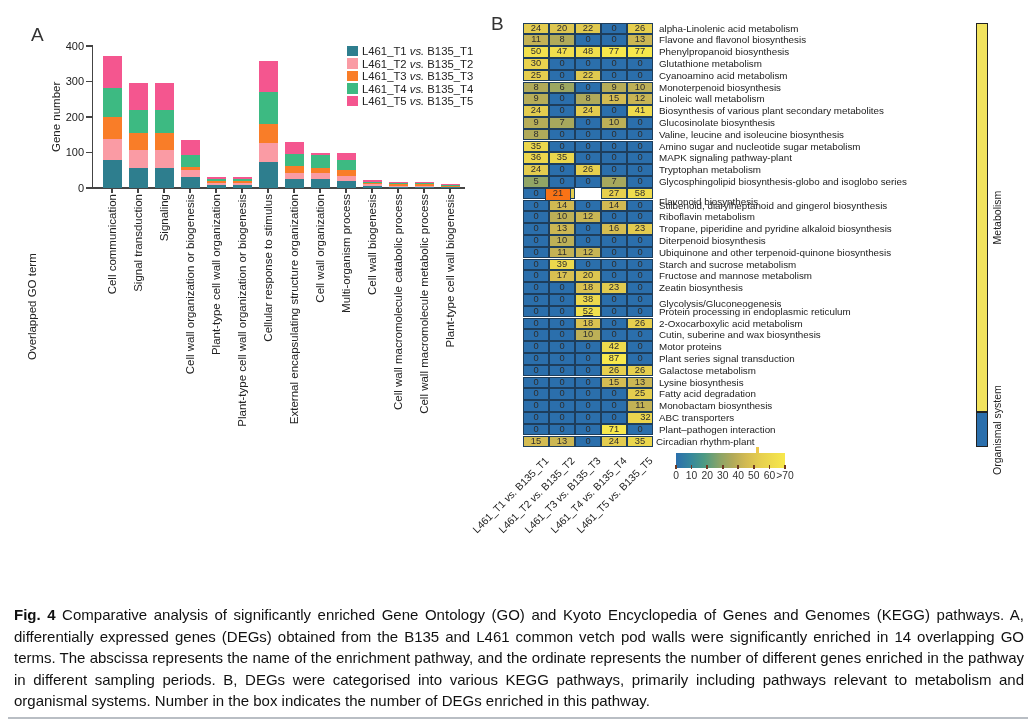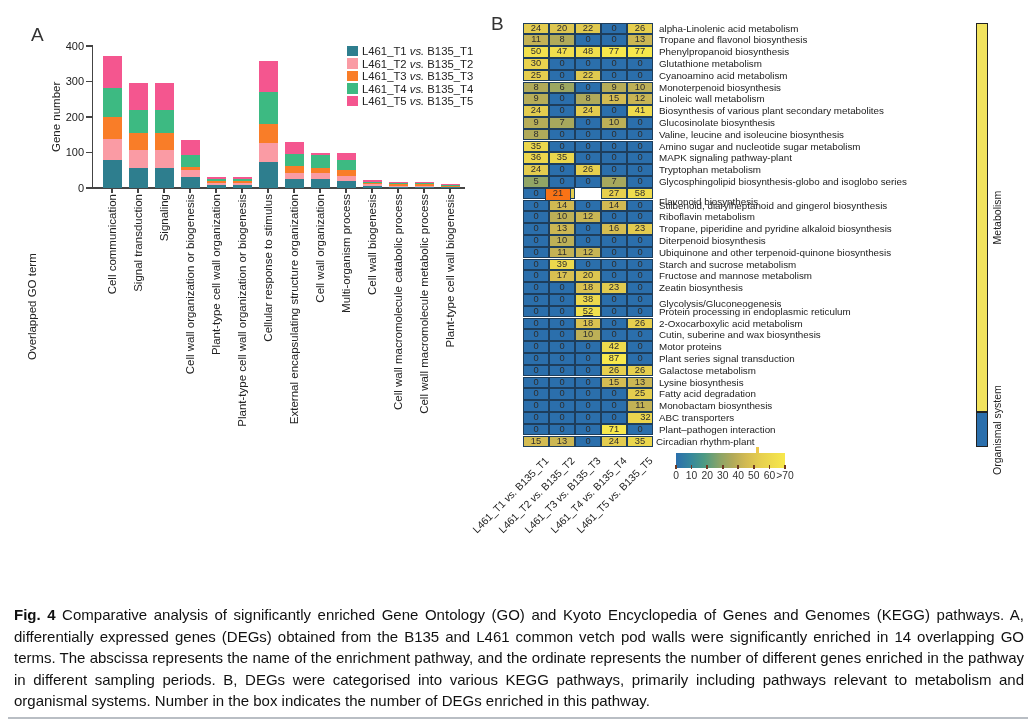--- a/index.html
+++ b/index.html
@@ -353,21 +353,21 @@
       <div class="hcell" style="left: 549px; top: 423.7px; width: 26px; height: 11.8px; background: rgb(43, 111, 172); line-height: 9.8px;">0</div>
       <div class="hcell" style="left: 575px; top: 423.7px; width: 26px; height: 11.8px; background: rgb(43, 111, 172); line-height: 9.8px;">0</div>
       <div class="hcell" style="left: 601px; top: 423.7px; width: 26px; height: 11.8px; background: rgb(247, 232, 76); line-height: 9.8px;">71</div>
       <div class="hcell" style="left: 627px; top: 423.7px; width: 26px; height: 11.8px; background: rgb(43, 111, 172); line-height: 9.8px;">0</div>
       <div class="hcell" style="left: 523px; top: 435.5px; width: 26px; height: 11.8px; background: rgb(212, 188, 82); line-height: 9.8px;">15</div>
       <div class="hcell" style="left: 549px; top: 435.5px; width: 26px; height: 11.8px; background: rgb(204, 183, 83); line-height: 9.8px;">13</div>
       <div class="hcell" style="left: 575px; top: 435.5px; width: 26px; height: 11.8px; background: rgb(43, 111, 172); line-height: 9.8px;">0</div>
       <div class="hcell" style="left: 601px; top: 435.5px; width: 26px; height: 11.8px; background: rgb(227, 204, 79); line-height: 9.8px;">24</div>
       <div class="hcell" style="left: 627px; top: 435.5px; width: 26px; height: 11.8px; background: rgb(235, 215, 77); line-height: 9.8px;">35</div>
       <div class="rowlab" style="left: 659px; top: 22.5px; height: 11.8px; line-height: 11.8px;">alpha-Linolenic acid metabolism</div>
-      <div class="rowlab" style="left: 659px; top: 34.3px; height: 11.8px; line-height: 11.8px;">Tropane and flavonol biosynthesis</div>
+      <div class="rowlab" style="left: 659px; top: 34.3px; height: 11.8px; line-height: 11.8px;">Flavone and flavonol biosynthesis</div>
       <div class="rowlab" style="left: 659px; top: 46.1px; height: 11.8px; line-height: 11.8px;">Phenylpropanoid biosynthesis</div>
       <div class="rowlab" style="left: 659px; top: 57.9px; height: 11.8px; line-height: 11.8px;">Glutathione metabolism</div>
       <div class="rowlab" style="left: 659px; top: 69.7px; height: 11.8px; line-height: 11.8px;">Cyanoamino acid metabolism</div>
       <div class="rowlab" style="left: 659px; top: 81.5px; height: 11.8px; line-height: 11.8px;">Monoterpenoid biosynthesis</div>
       <div class="rowlab" style="left: 659px; top: 93.3px; height: 11.8px; line-height: 11.8px;">Linoleic wall metabolism</div>
       <div class="rowlab" style="left: 659px; top: 105.1px; height: 11.8px; line-height: 11.8px;">Biosynthesis of various plant secondary metabolites</div>
       <div class="rowlab" style="left: 659px; top: 116.9px; height: 11.8px; line-height: 11.8px;">Glucosinolate biosynthesis</div>
       <div class="rowlab" style="left: 659px; top: 128.7px; height: 11.8px; line-height: 11.8px;">Valine, leucine and isoleucine biosynthesis</div>
       <div class="rowlab" style="left: 659px; top: 140.5px; height: 11.8px; line-height: 11.8px;">Amino sugar and nucleotide sugar metabolism</div>
       <div class="rowlab" style="left: 659px; top: 152.3px; height: 11.8px; line-height: 11.8px;">MAPK signaling pathway-plant</div>

